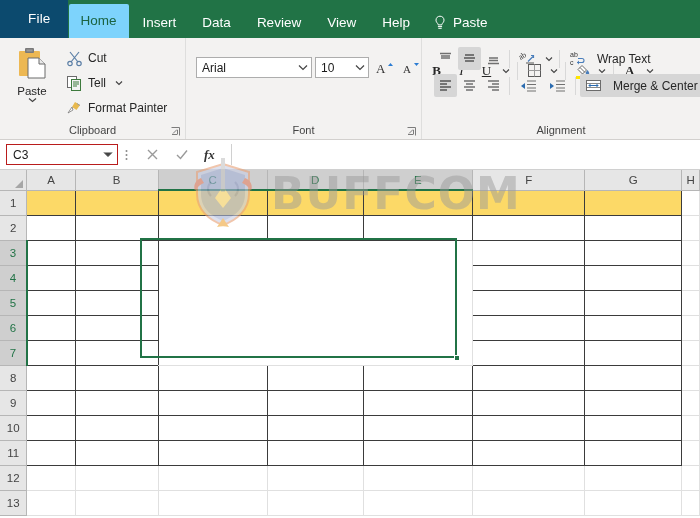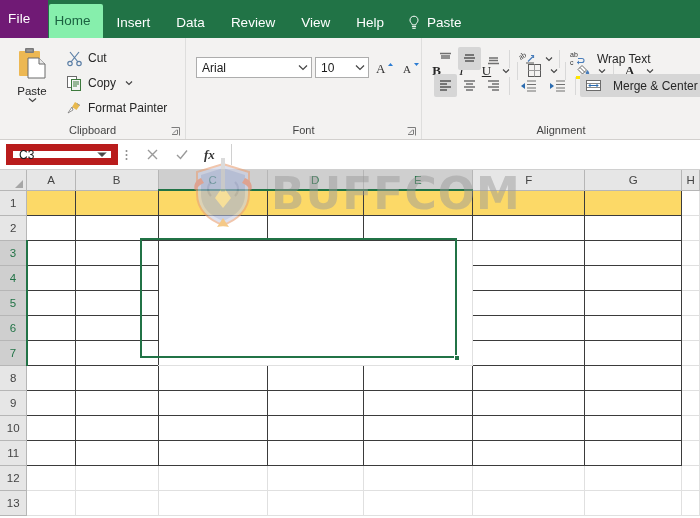--- a/index.html
+++ b/index.html
@@ -16,45 +16,44 @@
   .tabbar {
     position: relative;
     height: 38px;
     background: #217346;
     display: flex;
     align-items: flex-end;
     padding-left: 0;
     box-sizing: border-box;
   }
   .tab-file {
-    background: #701a75;
+    background: #0c4a6e;
     color: #ffffff;
     font-size: 13.5px;
     height: 38px;
     line-height: 38px;
-    padding: 0 17px 0 8px;
+    padding: 0 17px 0 28px;
     letter-spacing: .2px;
   }
   .tab {
     color: #ffffff;
     font-size: 13.5px;
     height: 30px;
     line-height: 30px;
     padding: 0 12px;
     margin: 0 1px;
     white-space: nowrap;
     border-radius: 2px 2px 0 0;
   }
   .tab.active {
-    background: #86efac;
+    background: #7dd3fc;
     color: #1b6341;
     height: 34px;
     line-height: 34px;
     font-weight: normal;
-    padding-left: 6px;
   }
   .tellme {
     display: flex; align-items: center; gap: 6px;
     color: #ffffff; font-size: 13.5px;
     height: 30px; line-height: 30px;
     padding: 0 6px 0 10px;
     white-space: nowrap;
   }
   .bulb { width: 14px; height: 16px; display:block; }
 
@@ -155,21 +154,21 @@
     height: 30px;
     background: #ffffff;
     display: flex; align-items: center;
     border-bottom: 1px solid #d0d0d0;
     box-sizing: border-box;
     padding: 0 0 0 6px;
   }
   .namebox {
     width: 112px; height: 21px;
     background: #ffffff;
-    border: 7px solid #b91c1c;
+    border: 1px solid #b91c1c;
     display: flex; align-items: center;
     box-sizing: border-box;
   }
   .namebox .val { font-size: 12px; color: #1a1a1a; padding-left: 6px; flex: 1; }
   .namebox .chev { width: 18px; display: flex; align-items: center; justify-content: center; }
   .grip { width: 16px; display: flex; align-items: center; justify-content: center; }
   .fb-btns { display: flex; align-items: center; gap: 0; margin-left: 4px; }
   .fb-btn { width: 29px; height: 22px; display: flex; align-items: center; justify-content: center; }
   .fb-input {
     flex: 1; height: 21px; margin-left: 6px; margin-right: 0;
@@ -312,21 +311,21 @@
               <circle cx="13" cy="13.5" r="2.2" fill="none" stroke="#5b7fa6" stroke-width="1.2"></circle>
             </svg>
             <span>Cut</span>
           </div>
           <div class="cmd">
             <svg class="ico" viewBox="0 0 17 17">
               <rect x="1.5" y="1.5" width="9" height="11" fill="#ffffff" stroke="#6b6b6b" stroke-width="1"></rect>
               <rect x="5.5" y="4.5" width="9" height="11" fill="#f2f2f2" stroke="#3d7a3d" stroke-width="1"></rect>
               <path d="M7 7h6M7 9h6M7 11h4" stroke="#3d7a3d" stroke-width="1"></path>
             </svg>
-            <span>Copy</span>
+            <span>Tell</span>
             <svg width="8" height="6" viewBox="0 0 8 6" style="margin-left:4px">
               <path d="M1 1.5l3 3 3-3" fill="none" stroke="#444" stroke-width="1.2"></path>
             </svg>
           </div>
           <div class="cmd">
             <svg class="ico" viewBox="0 0 17 17">
               <path d="M9 2l5 3-3.5 5L6 7z" fill="#e8b94e"></path>
               <path d="M6 7l-4 6 5-3z" fill="#ffffff" stroke="#7a7a7a" stroke-width=".8"></path>
               <path d="M11 3.5l3 2" stroke="#9a9a9a" stroke-width="1"></path>
             </svg>

